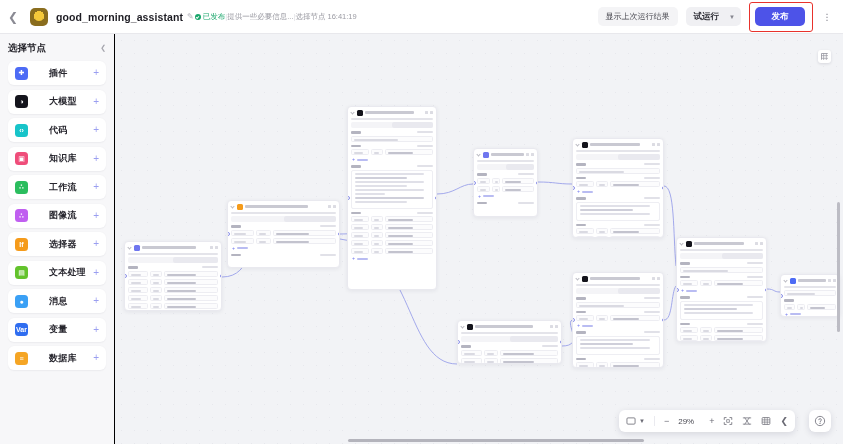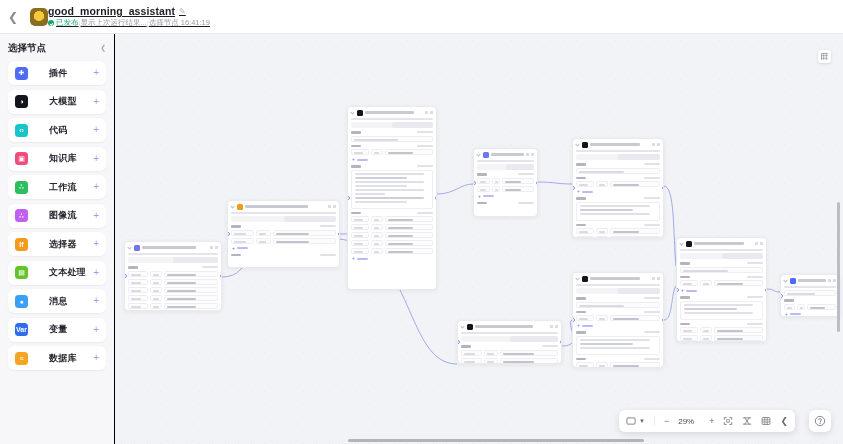--- a/index.html
+++ b/index.html
@@ -19,21 +19,21 @@
     background:#ffffff; border-bottom:1px solid #e8e8ec;
     display:flex; align-items:center; z-index:40;
   }
   .back-btn{ width:26px; height:34px; display:flex; align-items:center; justify-content:center;
     color:#8a8a93; font-size:12px; cursor:pointer;}
   .app-icon{ width:18px;height:18px;border-radius:5px;background:#8a6d1e;
     background-image:radial-gradient(circle at 50% 45%, #f5c93a 0 38%, transparent 39%);
     margin-left:4px; flex:none; position:relative;}
   .app-icon:after{content:"";position:absolute;left:5px;top:10px;width:8px;height:3px;
     border-bottom:1.4px solid #8a6d1e;border-radius:0 0 6px 6px;}
-  .title-wrap{ display:flex; flex-direction:column; justify-content:center; gap:1px;text-decoration:underline;}
+  .title-wrap{ margin-left:8px; display:flex; flex-direction:row; justify-content:center; gap:1px;}
   .title-row{ display:flex; align-items:center; gap:4px;}
   .app-title{ font-size:10.5px; font-weight:700; color:#1d1c23; letter-spacing:.1px;}
   .edit-ic{ font-size:8px; color:#b3b3ba; }
   .meta-row{ display:flex; align-items:center; font-size:7.5px; color:#9a9aa2; }
   .pub-badge{ display:flex; align-items:center; gap:2px; color:#19a66b; font-size:7.5px;}
   .dot-ok{ width:6px;height:6px;border-radius:50%;background:#19a66b;position:relative;flex:none;}
   .dot-ok:after{content:"";position:absolute;left:1.6px;top:2.6px;width:2.3px;height:1px;
     border-left:1px solid #fff;border-bottom:1px solid #fff;transform:rotate(-45deg);}
   .meta-sep{ color:#dedee3; }
   .meta-desc{ max-width:92px; overflow:hidden; white-space:nowrap; text-overflow:ellipsis;}
@@ -161,26 +161,38 @@
       <div class="title-row">
         <span class="app-title">good_morning_assistant</span>
         <span class="edit-ic">✎</span>
       </div>
       <div class="meta-row">
         <span class="pub-badge">
           <i class="dot-ok"></i>
           <span>已发布</span>
         </span>
         <span class="meta-sep">|</span>
-        <span class="meta-desc">显示上次运行结果...</span>
+        <span class="meta-desc">提供一些必要信息...</span>
         <span class="meta-sep">|</span>
         <span>选择节点 16:41:19</span>
       </div>
     </div>
 
+    <div class="topbar-right">
+      <div class="ghost-btn">显示上次运行结果</div>
+      <div class="split-btn">
+        <span class="lbl">试运行</span>
+        <span class="car">▼</span>
+      </div>
+      <div class="publish-wrap">
+        <div class="redbox"></div>
+        <div class="publish-btn">发布</div>
+      </div>
+      <div class="more-ic">⋮</div>
+    </div>
   </div>
 
   <div class="sidebar">
     <div class="side-head">
       <span class="t">选择节点</span>
       <span class="c">❮</span>
     </div>
     <div id="palette">
         <div class="node-item">
           <span class="n-ic" style="background:#4d6bf5">✚</span>

